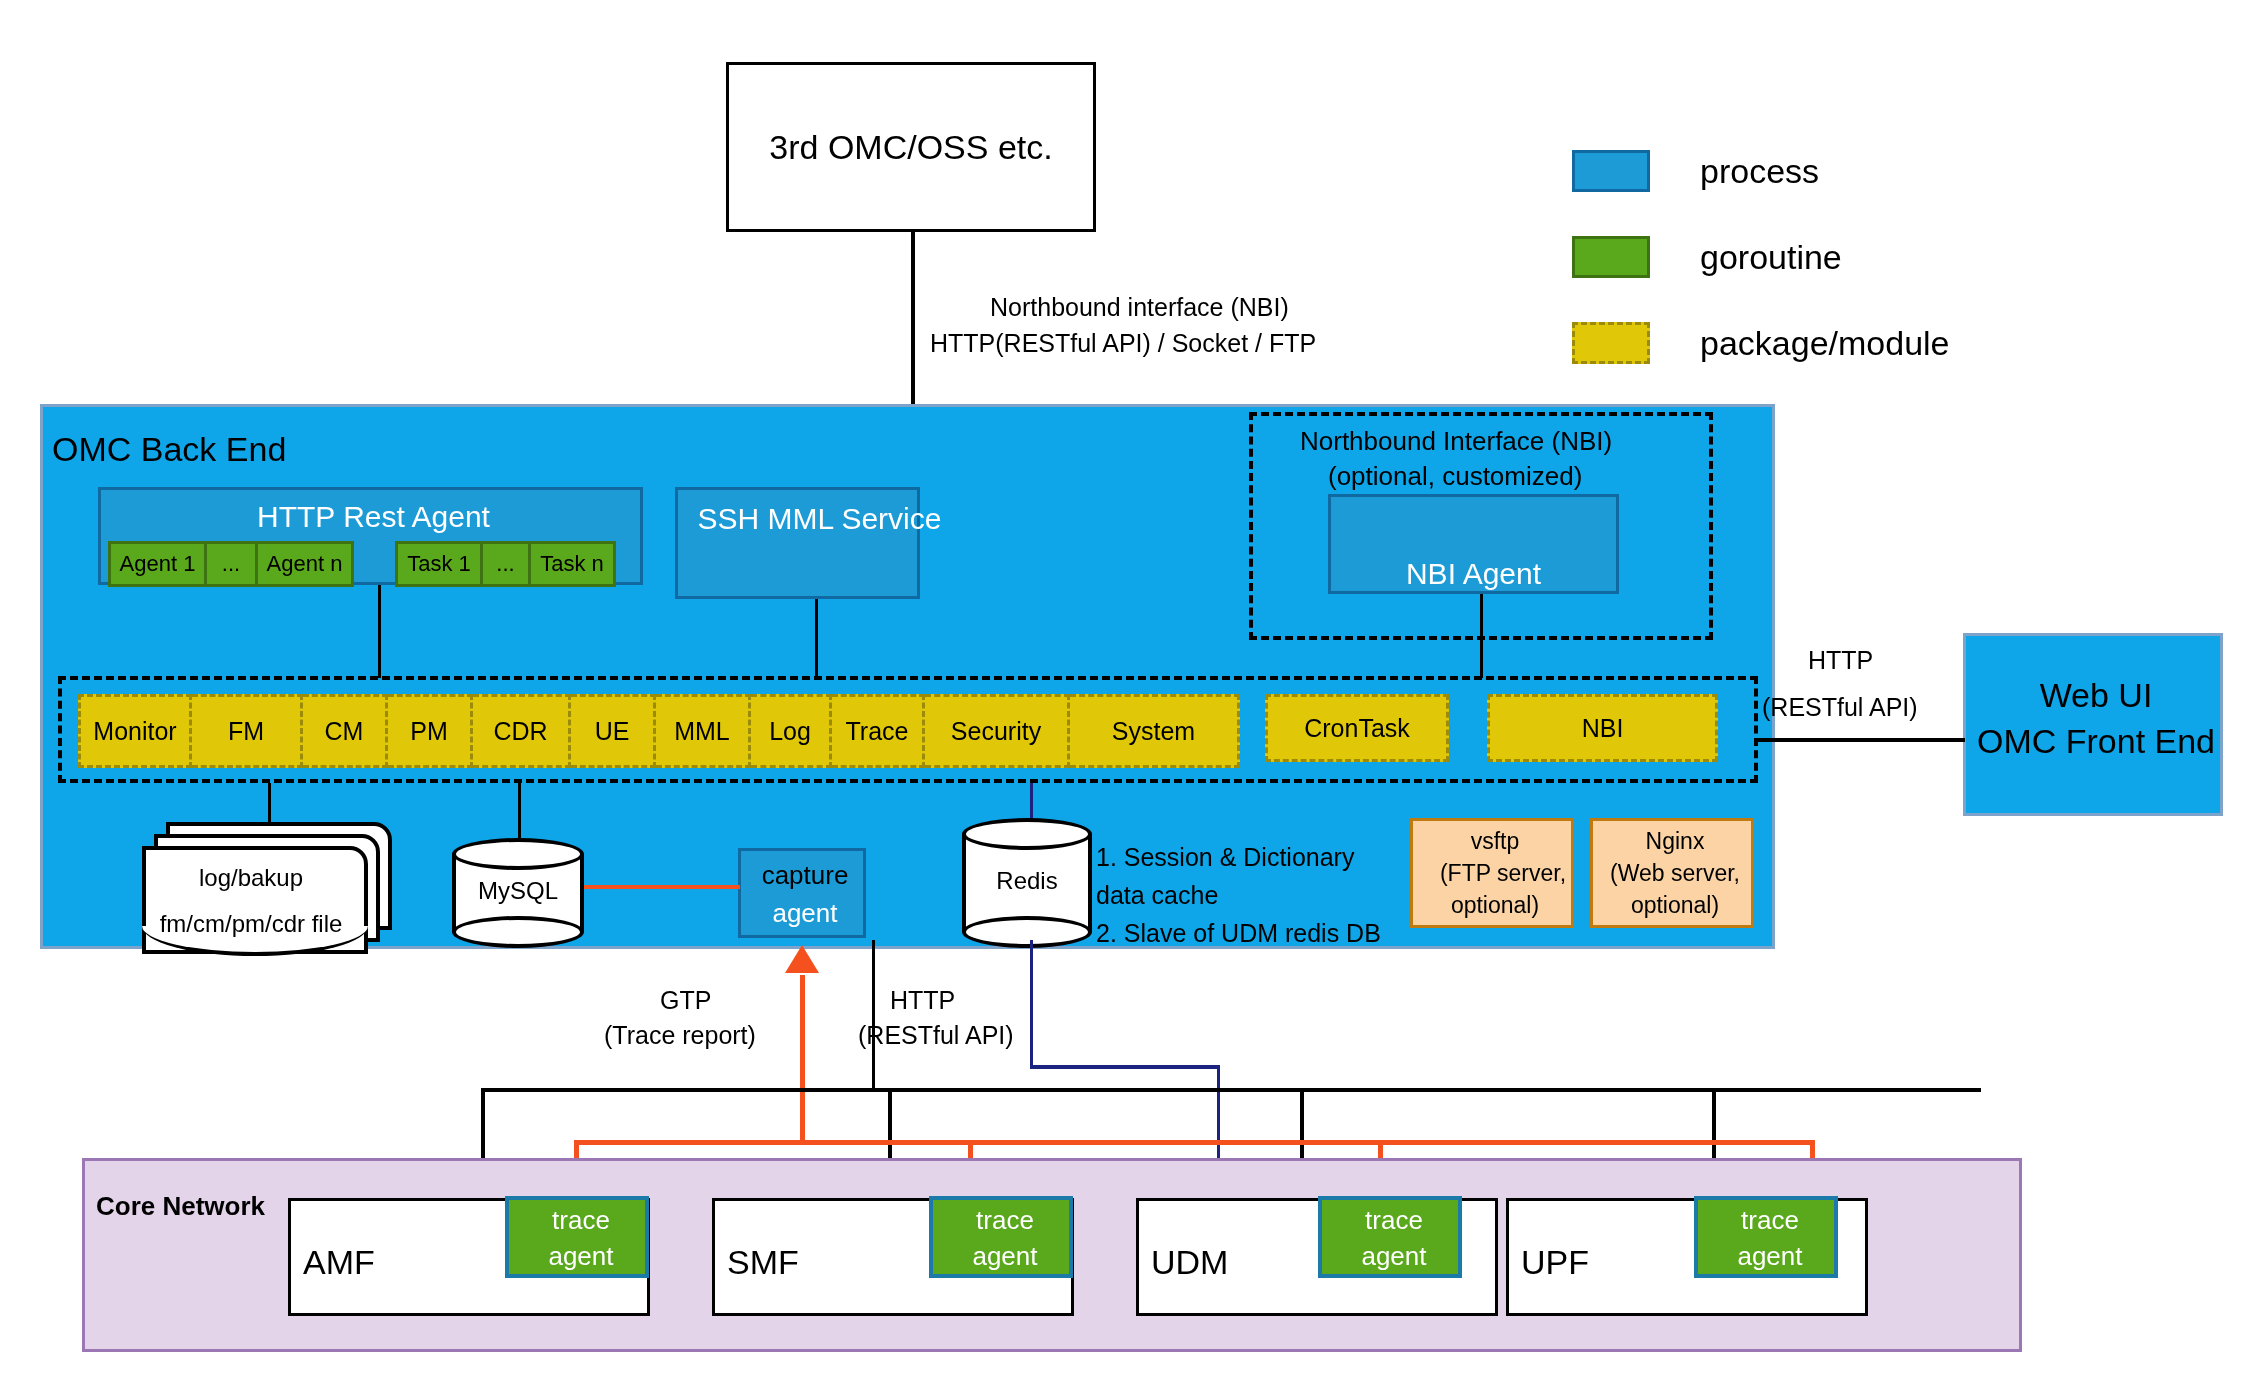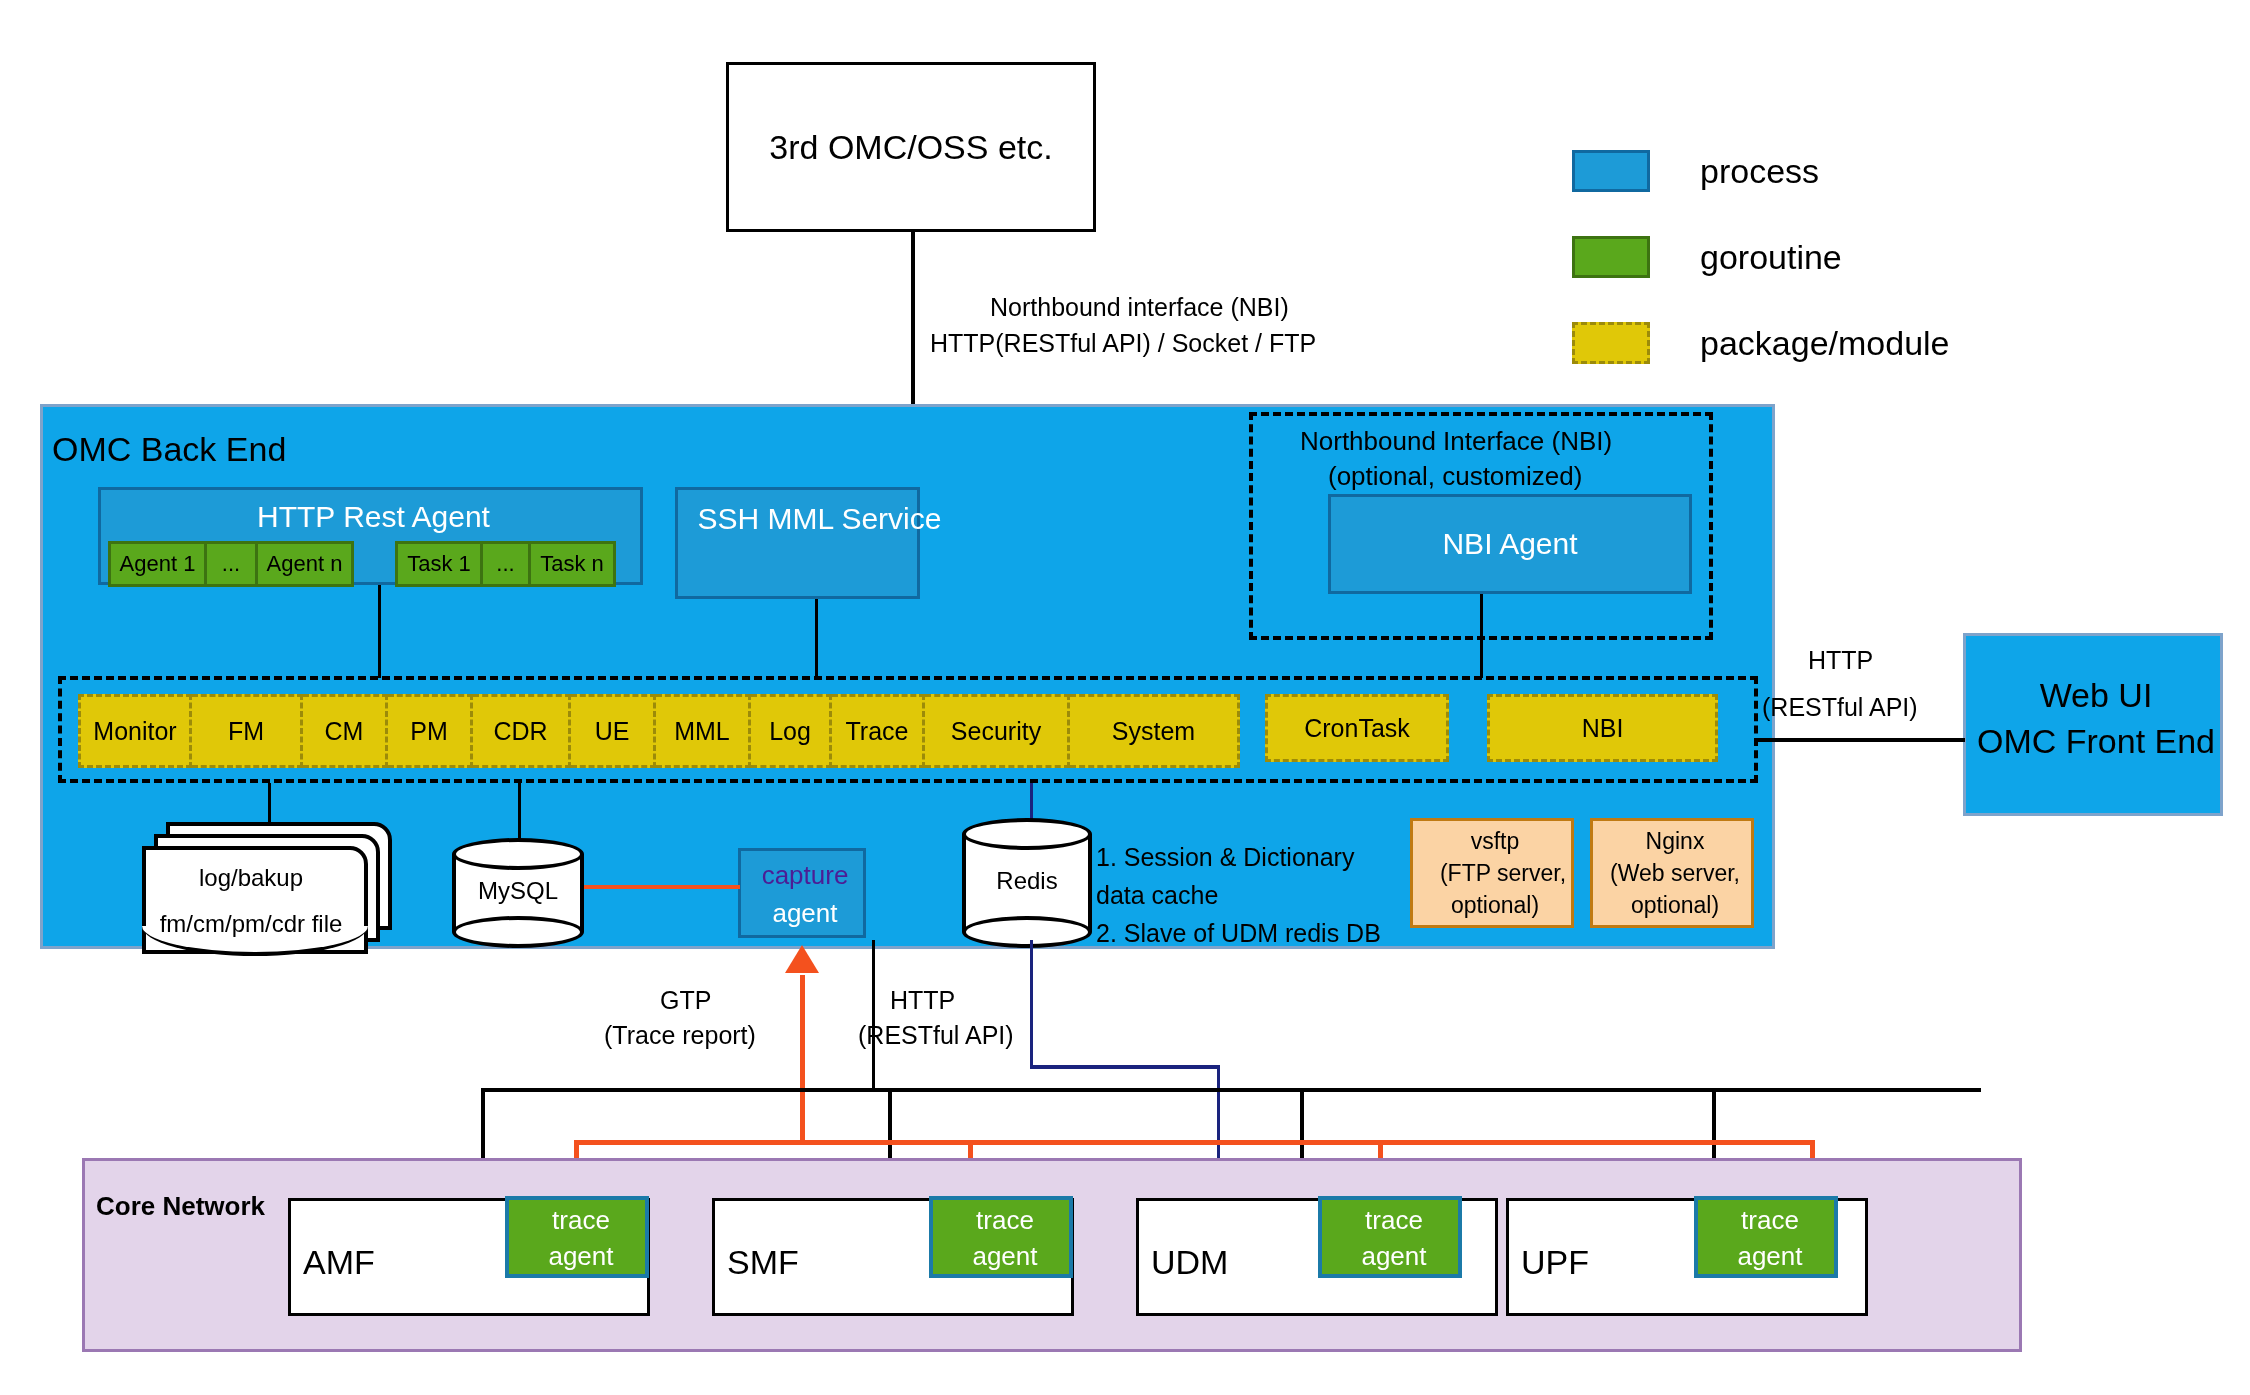--- a/index.html
+++ b/index.html
@@ -111,21 +111,21 @@
   </div>
 </div>
 
 <div class="abs process" style="left:675px;top:487px;width:245px;height:112px;">
   <div class="t" style="left:0;right:0;top:10px;text-align:center;font-size:30px;color:#fff;width:283px;">SSH MML Service</div>
 </div>
 
 <div class="abs dashedgrp" style="left:1249px;top:412px;width:464px;height:228px;"></div>
 <div class="t lbl" style="left:1300px;top:425px;font-size:26px;">Northbound Interface (NBI)</div>
 <div class="t lbl" style="left:1328px;top:460px;font-size:26px;">(optional, customized)</div>
-<div class="abs process ctr" style="left:1328px;top:494px;width:364px;height:100px;">
+<div class="abs process ctr" style="left:1328px;top:494px;width:291px;height:100px;align-items:flex-end;">
   <span style="font-size:30px;color:#fff;">NBI  Agent</span>
 </div>
 
 <div class="ln v" style="left:378px;top:585px;height:93px;"></div>
 <div class="ln v" style="left:815px;top:599px;height:79px;"></div>
 <div class="ln v" style="left:1480px;top:594px;height:84px;"></div>
 
 <div class="abs dottedgrp" style="left:58px;top:676px;width:1700px;height:107px;"></div>
 
 <div class="abs" style="left:78px;top:694px;height:68px;display:flex;">
@@ -194,21 +194,21 @@
 </div>
 
 <div class="cyl" style="left:452px;top:838px;width:132px;height:110px;">
   <div class="body"></div>
   <div class="bot"></div>
   <div class="top"></div>
   <div class="cap">MySQL</div>
 </div>
 
 <div class="abs process" style="left:738px;top:848px;width:128px;height:90px;">
-  <div class="t" style="left:0;right:4px;top:8px;text-align:center;font-size:26px;color:#4c1d95;width:128px;">capture</div>
+  <div class="t" style="left:0;right:4px;top:8px;text-align:center;font-size:26px;color:#000000;width:128px;">capture</div>
   <div class="t" style="left:0;right:0;top:46px;text-align:center;font-size:26px;color:#fff;width:128px;">agent</div>
 </div>
 <div class="ln h orange" style="left:584px;top:885px;width:156px;height:4px;"></div>
 
 <div class="cyl" style="left:962px;top:818px;width:130px;height:130px;">
   <div class="body"></div>
   <div class="bot"></div>
   <div class="top"></div>
   <div class="cap">Redis</div>
 </div>

